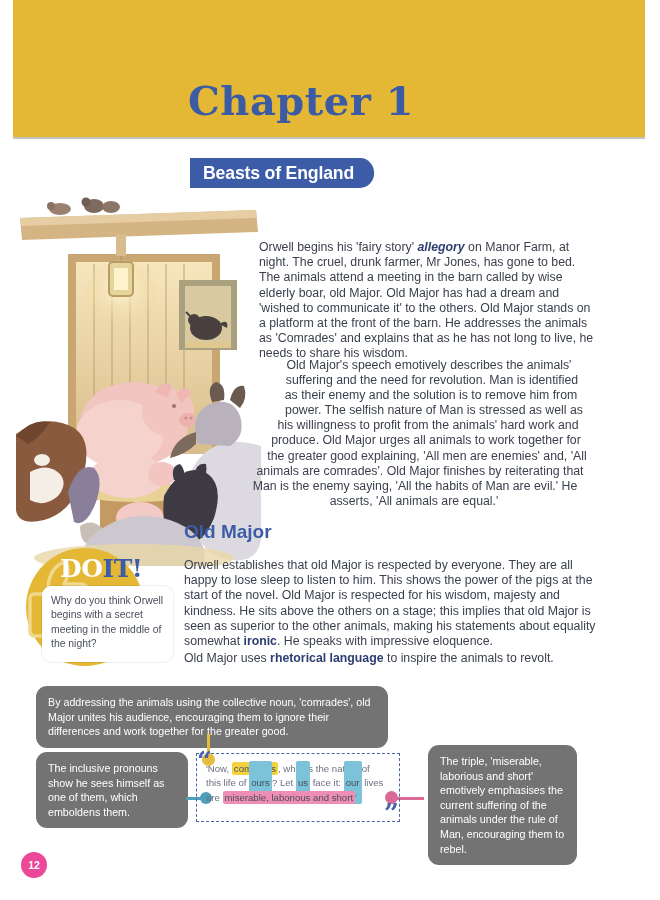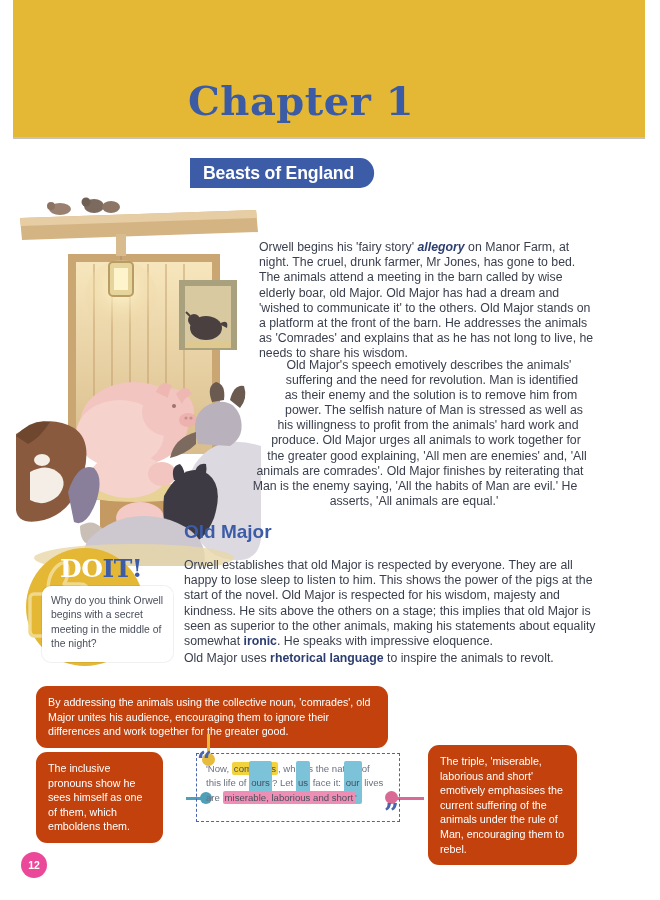--- a/index.html
+++ b/index.html
@@ -117,26 +117,26 @@
   .doit-box {
     position:absolute; left:24px; top:38px; width:131px; height:76px;
     background:#fff; border-radius:9px;
     box-shadow:0 0 0 1px rgba(0,0,0,.06);
     padding:8px 9px;
     font-size:10.4px; line-height:14.4px; color:#4a4f5c;
   }
 
   
   .note {
-    position:absolute; background:#c2410c; color:#ffffff;
+    position:absolute; background:#737373; color:#ffffff;
     border-radius:11px; padding:9px 12px;
     font-size:10.7px; line-height:14.6px;
   }
   .note-top   { left:36px;  top:686px; width:352px; }
-  .note-left  { left:36px;  top:752px; width:127px; }
+  .note-left  { left:36px;  top:752px; width:152px; }
   .note-right { left:428px; top:745px; width:149px; }
 
   
   .conn-yellow-v {
     position:absolute; left:207px; top:734px; width:3px; height:24px;
     background:#e7bb3c;
   }
   .conn-yellow-dot {
     position:absolute; left:202px; top:753px; width:13px; height:13px;
     border-radius:50%; background:#e7bb3c;

